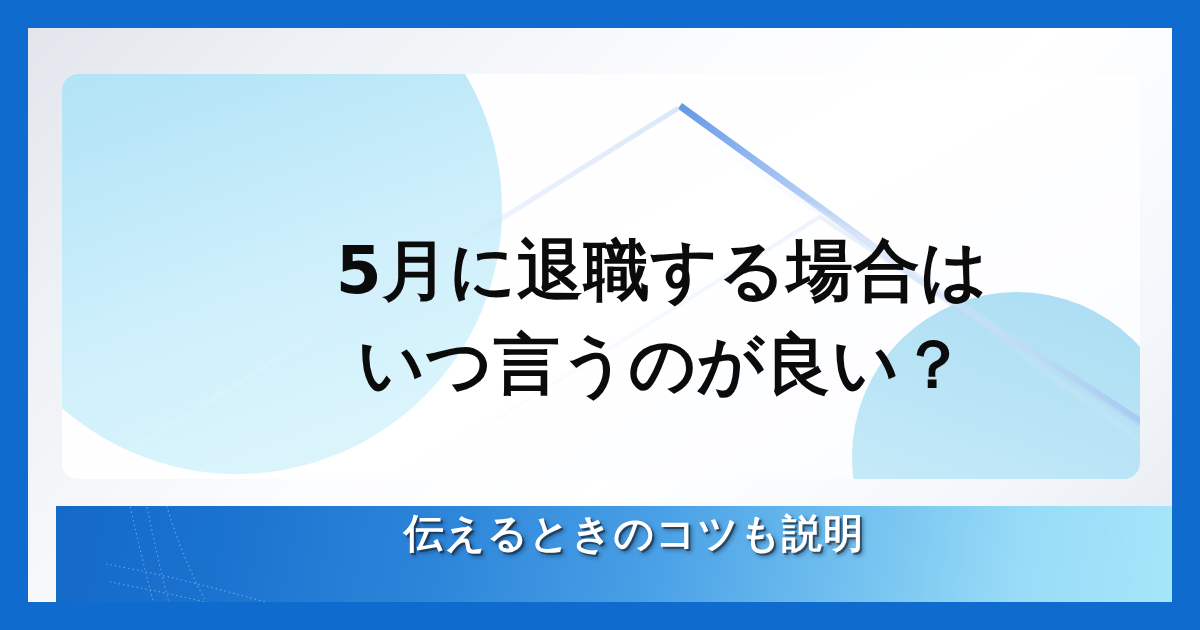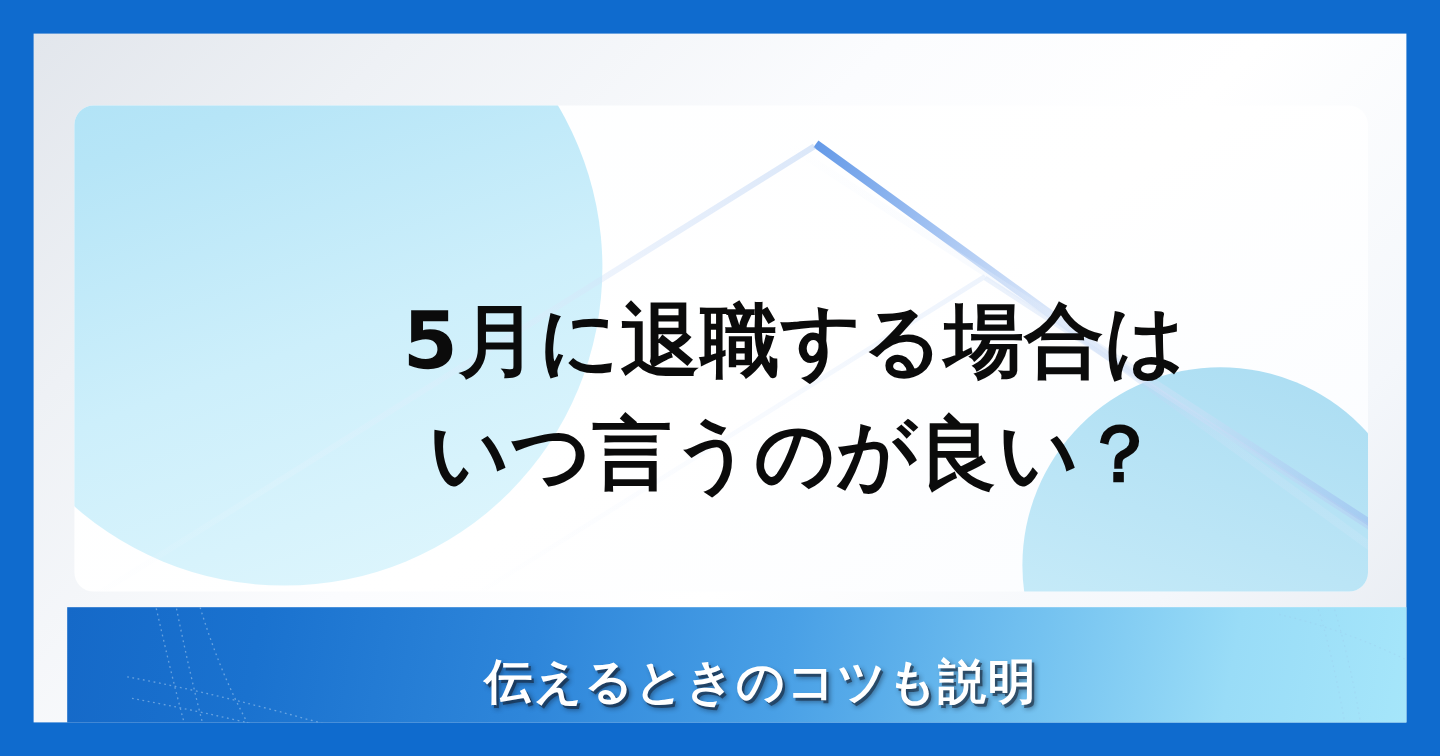--- a/index.html
+++ b/index.html
@@ -32,21 +32,21 @@
     width: 1144px;
     height: 574px;
     overflow: hidden;
     background: linear-gradient(135deg, #e2e6ec 0%, #eef1f5 18%, #fbfcfe 42%, #ffffff 60%, #f4f7fb 82%, #e6eaf0 100%);
   }
 
   
   .inner-card {
     position: absolute;
     left: 34px;
-    top: 60px;
+    top: 46px;
     width: 1078px;
     height: 405px;
     border-radius: 16px;
     background: linear-gradient(150deg, #fdfeff 0%, #ffffff 55%, #fafcff 100%);
     overflow: hidden;
     padding-left: 24px;
   }
 
   
   .circle-left {
@@ -185,21 +185,21 @@
       #a8e8fb 100%);
   }
 
   .band-text {
     position: absolute;
     left: 0;
     top: 0;
     width: 1144px;
     height: 124px;
     display: flex;
-    align-items: center;
+    align-items: flex-start;
     justify-content: center;
     z-index: 4;
     padding-left: 12px;
   }
 
   .subtitle {
     font-family: "DejaVu Sans", "Liberation Sans", sans-serif;
     font-weight: 700;
     font-size: 40px;
     color: #ffffff;

